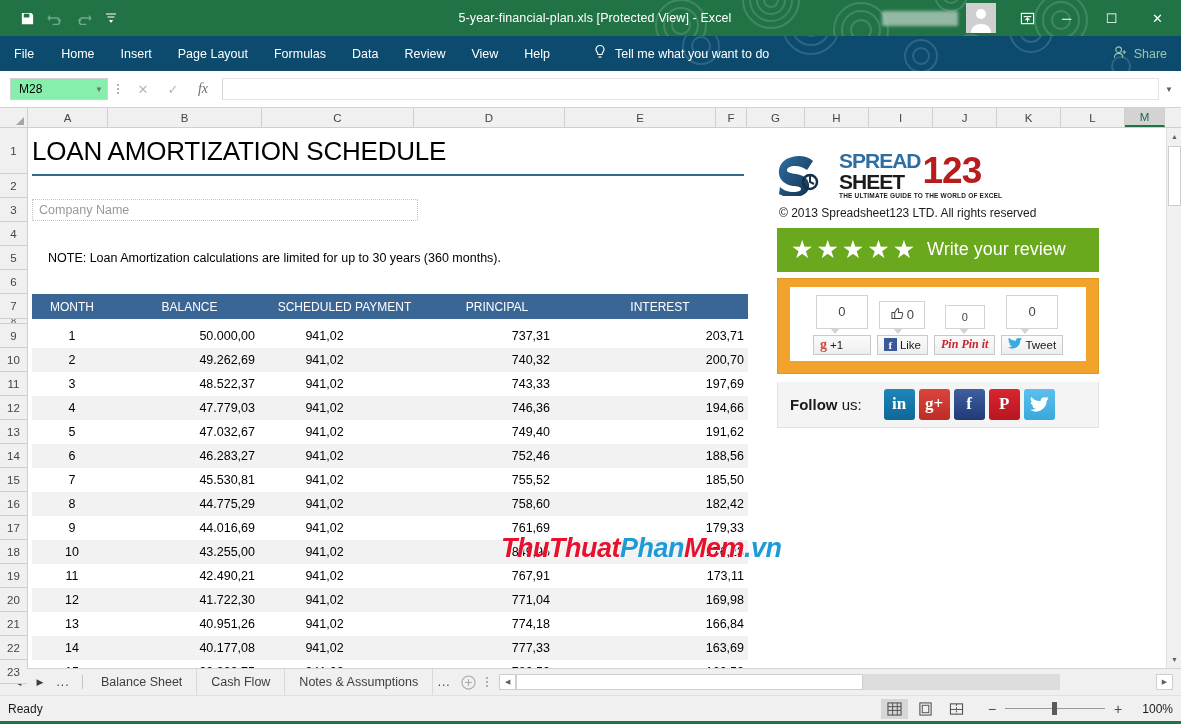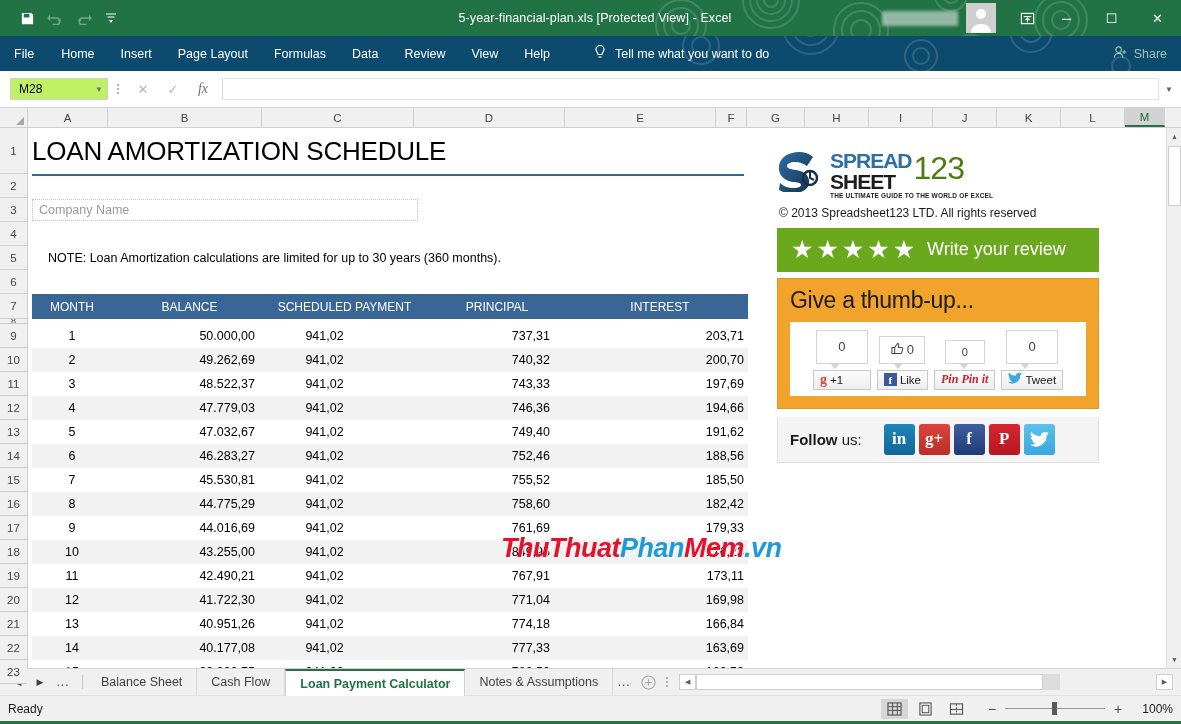--- a/index.html
+++ b/index.html
@@ -66,21 +66,21 @@
     margin-left: auto; display: flex; align-items: center; gap: 6px;
     color: #9dc4b0; font-size: 12.5px; padding-right: 14px; z-index: 2;
   }
 
   
   .formulabar {
     height: 37px; background: #fff; display: flex; align-items: center;
     border-bottom: 1px solid #d4d4d4; padding: 0 4px;
   }
   .namebox {
-    width: 98px; height: 22px; border: 1px solid #d0d0d0; background: #bef264;
+    width: 98px; height: 22px; border: 1px solid #d0d0d0; background: #86efac;
     display: flex; align-items: center; padding: 0 4px 0 8px; margin-left: 6px;
     font-size: 12px; color: #000;
   }
   .namebox .nb-val { flex: 1; }
   .namebox .caret { color: #707070; font-size: 8px; }
   .fb-dots { width: 10px; display:flex; flex-direction:column; align-items:center; gap:2px; margin: 0 5px;}
   .fb-dots i { width:2px;height:2px;background:#9a9a9a;border-radius:50%; display:block;}
   .fb-btn { width: 30px; height: 22px; display: flex; align-items: center; justify-content: center; color: #b6b6b6; font-size: 13px; }
   .fb-btn.fx { color: #6e6e6e; font-style: italic; font-family: "Liberation Serif", serif; font-size: 14px; }
   .fb-input {
@@ -157,28 +157,28 @@
   .trow .c-pri { width: 150px; text-align: right; padding-right: 22px; }
   .trow .c-int { width: 176px; text-align: right; padding-right: 4px; }
   .thead .th-month { width: 80px; }
   .thead .th-bal { width: 155px; }
   .thead .th-sch { width: 155px; }
   .thead .th-pri { width: 150px; }
   .thead .th-int { width: 176px; }
 
   
   .panel { position: absolute; left: 749px; top: 22px; width: 322px; }
-  .logo-row { display: flex; gap: 7px; margin-bottom: 4px; }
+  .logo-row { display: flex; align-items: center; gap: 16px; margin-bottom: 4px; }
   .logo-s {
     width: 46px; height: 42px; position: relative;
   }
   .logo-text { line-height: 1; }
   .lt-spread { font-size: 21px; font-weight: bold; letter-spacing: -1px; }
   .lt-spread .blue { color: #2e6fa3; }
-  .lt-123 { color: #4d7c0f; font-size: 32px; font-weight: normal; letter-spacing: -1px; }
+  .lt-123 { color: #b91c1c; font-size: 37px; font-weight: bold; letter-spacing: -1px; }
   .lt-sheet { color: #1b1b1b; font-size: 21px; font-weight: bold; letter-spacing: -1px; }
   .tagline { font-size: 6.5px; letter-spacing: .2px; color: #1b1b1b; font-weight: bold; margin-top: 1px; }
   .copyright { font-size: 12px; color: #1b1b1b; margin: 6px 0 8px 2px; }
 
   .review-banner {
     background: #6aa81d; height: 44px; display: flex; align-items: center; padding: 0 14px; gap: 12px;
   }
   .stars { display: flex; gap: 3px; }
   .star { color: #fff; font-size: 25px; line-height: 1; }
   .review-label { color: #fff; font-size: 18px; }
@@ -631,21 +631,20 @@
             <span class="star">★</span>
             <span class="star">★</span>
             <span class="star">★</span>
             <span class="star">★</span>
             <span class="star">★</span>
           </div>
           <div class="review-label">Write your review</div>
         </div>
 
         <div class="thumb-box">
-          <div class="thumb-title">Give a thumb-up...</div>
           <div class="share-white">
 
             <div class="share-unit">
               <div class="bubble g">0</div>
               <div class="btn-social gp">
                 <span class="g-icon">g</span>
                 <span>+1</span>
               </div>
             </div>
 
@@ -717,21 +716,20 @@
 
   <div class="tabbar">
     <div class="tabnav">
       <div class="navarrow">◀</div>
       <div class="navarrow">▶</div>
       <div class="navdots">...</div>
     </div>
     <div class="tabsep"></div>
     <div class="tab">Balance Sheet</div>
     <div class="tab">Cash Flow</div>
-    <div class="tab active">Loan Payment Calculator</div>
     <div class="tab">Notes &amp; Assumptions</div>
     <div class="navdots">...</div>
     <div class="tab-plus">
       <svg width="15" height="15" viewBox="0 0 16 16">
           <circle cx="8" cy="8" r="7" fill="none" stroke="#a8a8a8" stroke-width="1.2"></circle>
           <path d="M8 4.5v7M4.5 8h7" stroke="#a8a8a8" stroke-width="1.2"></path>
         </svg>
     </div>
     <div class="tab-grip">
         <i></i>

